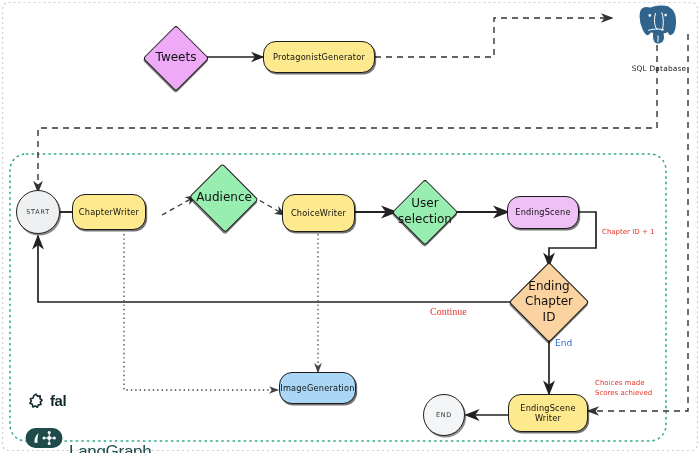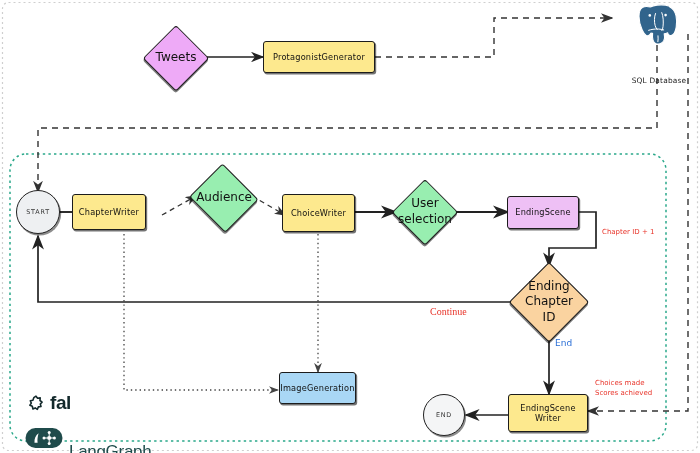--- a/index.html
+++ b/index.html
@@ -6,21 +6,21 @@
   body{
     font-family:"DejaVu Sans", sans-serif;
     width:700px;height:453px;overflow:hidden;position:relative;
   }
   #canvas{position:relative;width:700px;height:453px;}
   #svg{position:absolute;left:0;top:0;width:700px;height:453px;}
   .node{position:absolute;box-sizing:border-box;display:flex;align-items:center;justify-content:center;text-align:center;}
 
   
   .rbox{
-    border:1.6px solid #1c1c1c;border-radius:3px;
+    border:1.6px solid #1c1c1c;border-radius:13px;
     font-size:8.2px;letter-spacing:.2px;color:#111;line-height:1.25;
     box-shadow:1.2px 1.6px 0 rgba(0,0,0,.55);
   }
   .yellow{background:#fde98e;}
   .purple{background:#eec0f5;}
   .blue{background:#a9d7f5;}
 
   
   .diamond{background:transparent;border:none;}
   .diamond .dshape{
@@ -47,21 +47,21 @@
   .red{color:#e8342a;}
   .blue-t{color:#2b6fd6;font-size:9px;}
   .red-big{color:#e8342a;font-size:10px;}
 
   
   .dbcap{position:absolute;font-size:7.4px;color:#1a1a1a;letter-spacing:.2px;}
 
   
   .brand{position:absolute;display:flex;align-items:center;gap:6px;}
   .brand-text{font-family:"Liberation Sans", sans-serif;color:#1f4b4b;font-weight:700;}
-  .fal-text{font-size:19px;letter-spacing:-.4px;color:#13292b;}
+  .fal-text{font-size:15px;letter-spacing:-.4px;color:#13292b;}
   .lg-text{font-size:17px;letter-spacing:-.3px;color:#1f4b4b;font-weight:400;margin-top:28px;}
 </style>
 </head>
 <body>
 
 <div id="canvas">
 
   <svg id="svg" viewBox="0 0 700 453" xmlns="http://www.w3.org/2000/svg">
     <defs>
       <marker id="ah" markerWidth="9" markerHeight="7" refX="8" refY="3.5" orient="auto">
@@ -127,21 +127,21 @@
       <g fill="none" stroke="#ffffff" stroke-width="1" stroke-linecap="round">
         <path d="M21.5 10.5c-1.3 3.5-1.4 8.5-.3 12.2.5 1.7 1.2 3 2 3.8"></path>
         <path d="M27.8 9.6c1.5 3.4 1.8 9.6 1.2 14.1-.2 1.6-.6 3-1.1 3.9"></path>
         <path d="M14.6 27.3c2.6-.9 6.1-1.4 9.5-1.3 2.1.1 4 .4 5.6.9"></path>
         <path d="M24 32.8c.2 2 .2 4.2-.1 5.9"></path>
       </g>
       <circle cx="15.8" cy="12.4" r="1.3" fill="#ffffff"></circle>
       <circle cx="31.6" cy="12.1" r="1.3" fill="#ffffff"></circle>
     </svg>
   </div>
-  <div class="dbcap" style="left:624px;top:64px;width:70px;text-align:center;margin-top:12px;">SQL Database</div>
+  <div class="dbcap" style="left:624px;top:64px;width:70px;text-align:center;">SQL Database</div>
 
   <div class="node circ" style="left:16px;top:190px;width:44px;height:44px;">
     <span>START</span>
   </div>
 
   <div class="node rbox yellow" style="left:72px;top:194px;width:74px;height:36px;align-items:center;">
     <span>ChapterWriter</span>
   </div>
 
   <div class="node diamond dgreen" style="left:190px;top:167px;width:68px;height:62px;">

